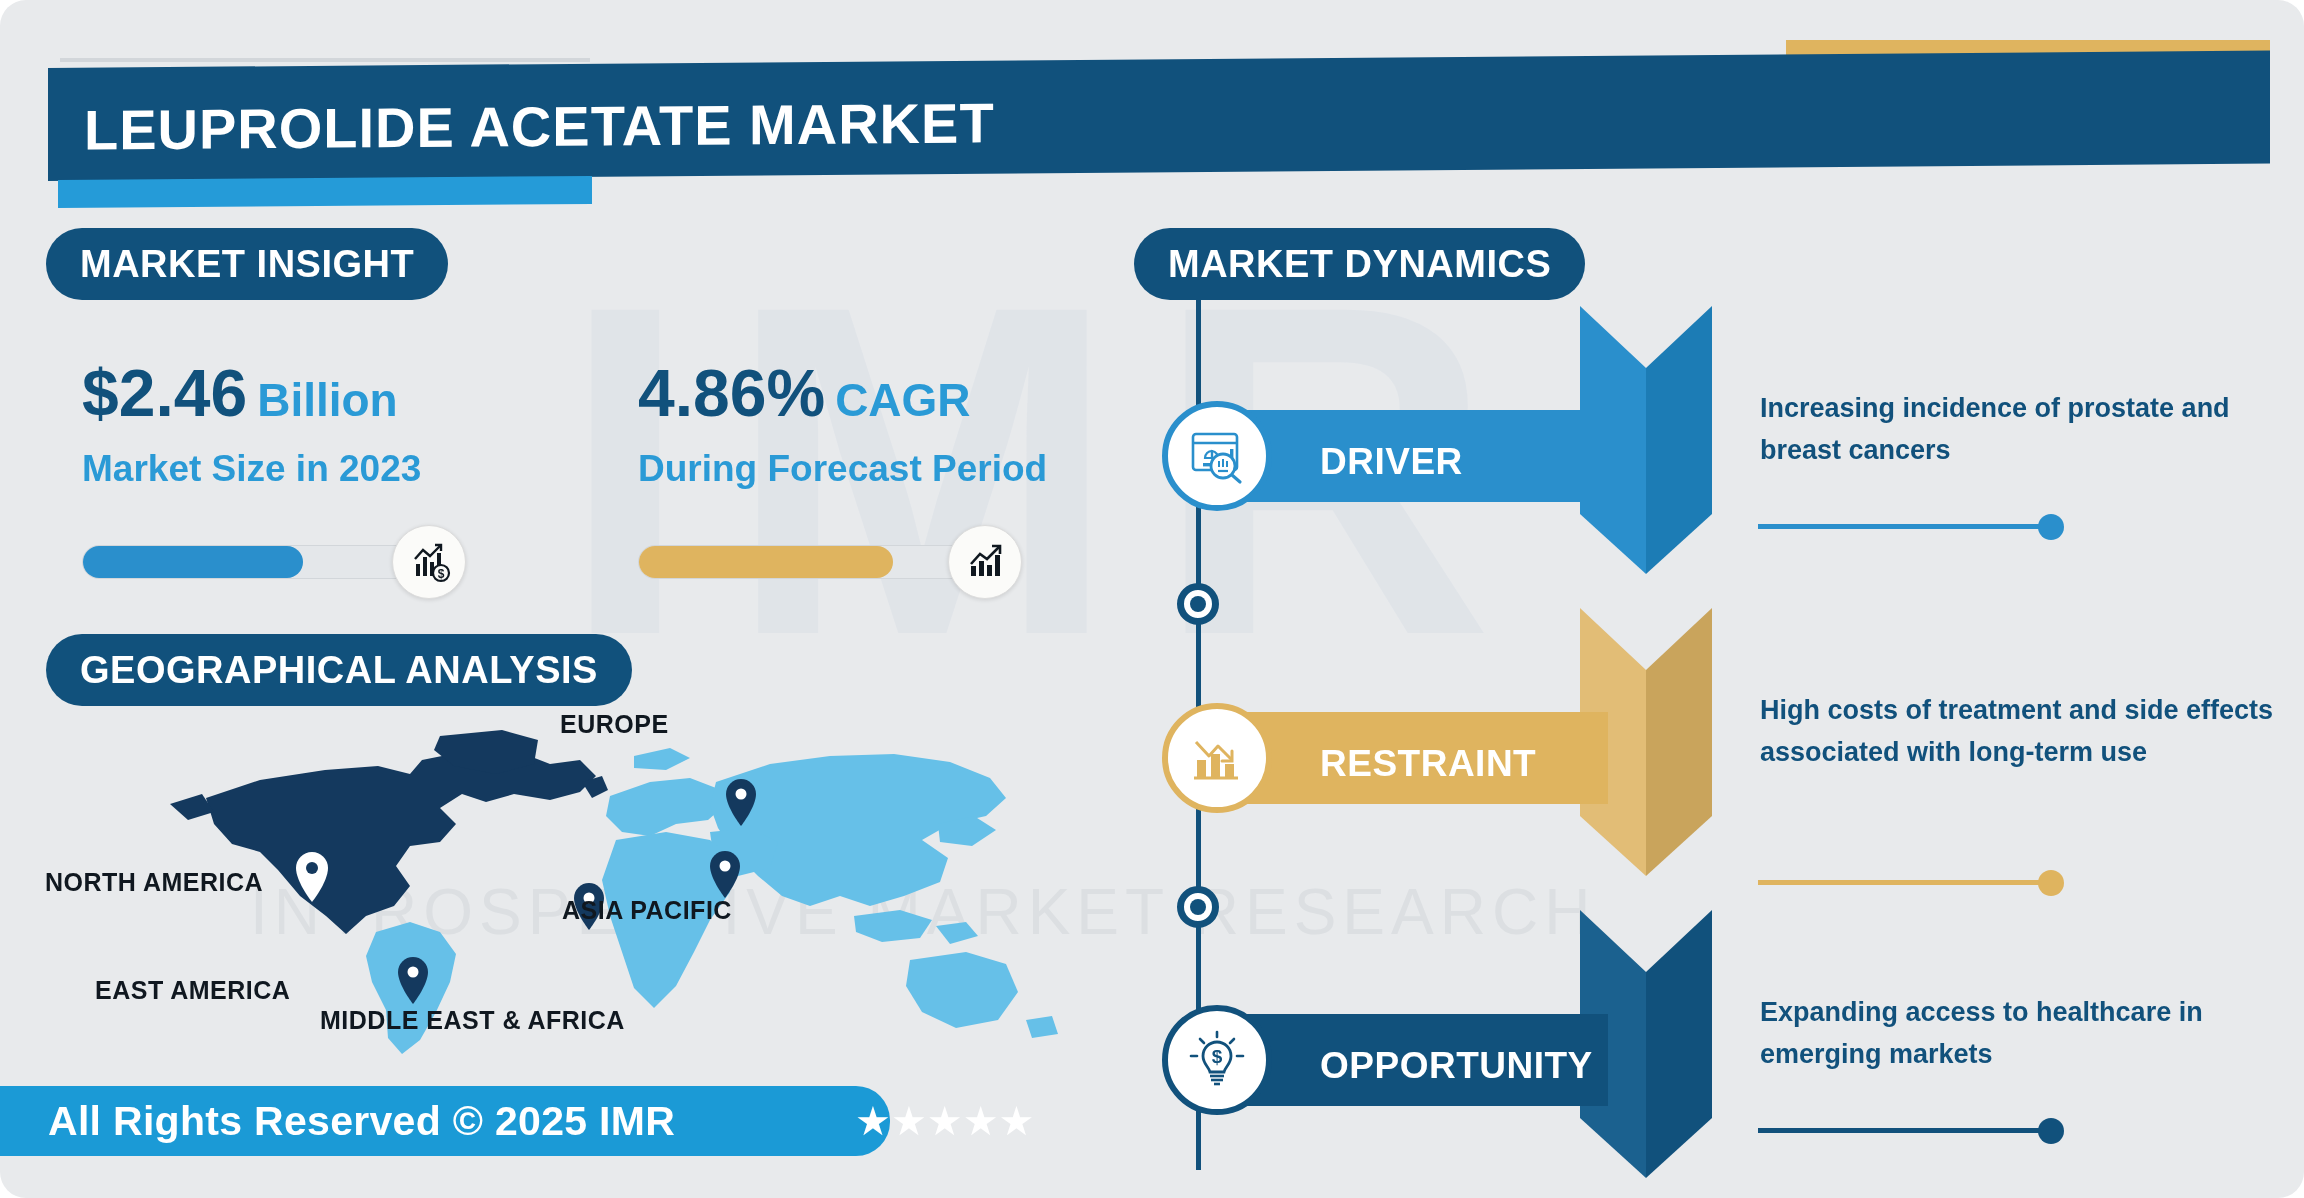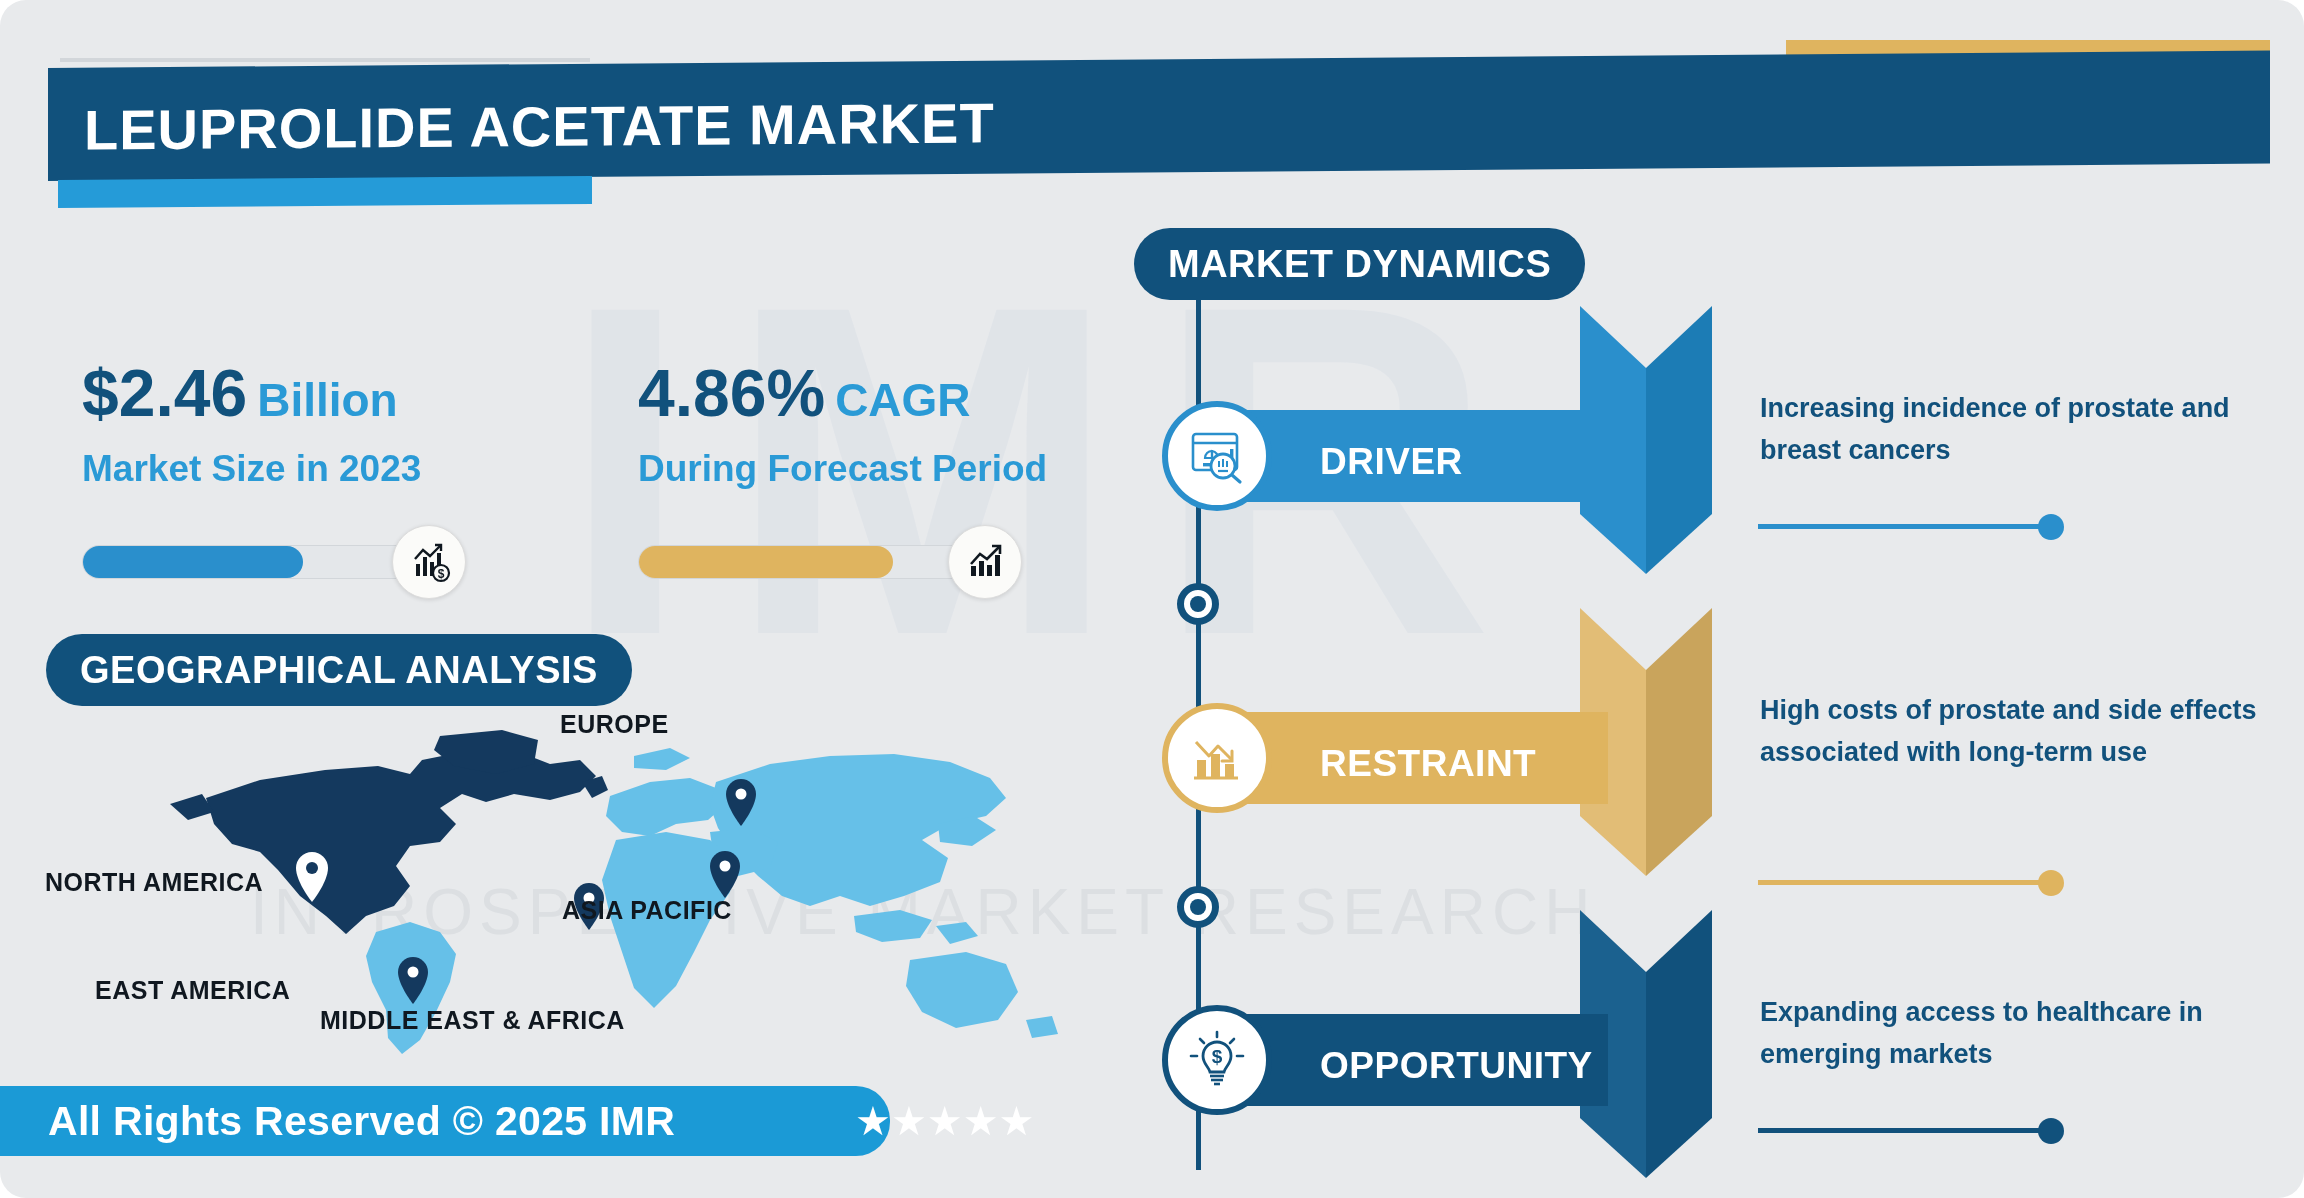--- a/index.html
+++ b/index.html
@@ -194,20 +194,21 @@
 
   <div class="wm-letters">IMR</div>
   <div class="wm-tagline">INTROSPECTIVE MARKET RESEARCH</div>
 
   <div class="hdr-gold"></div>
   <div class="hdr-thinline"></div>
   <div class="hdr-banner"></div>
   <div class="hdr-title">LEUPROLIDE ACETATE MARKET</div>
   <div class="hdr-blue"></div>
 
+  <div class="pill" id="pill-insight">MARKET INSIGHT</div>
 
   <div class="kpi" id="kpi-size">
     <div class="kpi-val">
       <span>$2.46</span><span class="unit">Billion</span>
     </div>
     <div class="kpi-sub">Market Size in 2023</div>
     <div class="kpi-bar-row">
       <div class="kpi-track">
         <div class="kpi-fill" id="fill-size"></div>
       </div>
@@ -379,21 +380,21 @@
       <svg width="64" height="64" viewBox="0 0 64 64">
         <rect x="12" y="34" width="9" height="18" fill="#dfb45f"></rect>
         <rect x="26" y="28" width="9" height="24" fill="#dfb45f"></rect>
         <rect x="40" y="38" width="9" height="14" fill="#dfb45f"></rect>
         <path d="M11 16 L24 30 L33 20 L47 34" stroke="#dfb45f" stroke-width="3" fill="none" stroke-linejoin="round"></path>
         <path d="M47 25 v10 h-10" stroke="#dfb45f" stroke-width="3" fill="none" stroke-linecap="round"></path>
         <line x1="9" y1="52" x2="53" y2="52" stroke="#dfb45f" stroke-width="3"></line>
       </svg>
     </div>
     <div class="md-bar-label">RESTRAINT</div>
-    <div class="md-desc">High costs of prostate and side effects associated with long-term use</div>
+    <div class="md-desc">High costs of treatment and side effects associated with long-term use</div>
     <div class="md-line" id="line-restraint"></div>
     <div class="md-dot" id="dot-restraint"></div>
   </div>
 
   <div class="md-row" id="row-opportunity">
     <svg class="ribbon" viewBox="0 0 132 300">
       <polygon points="0,0 66,62 66,268 0,208" fill="#1b618f"></polygon>
       <polygon points="132,0 66,62 66,268 132,208" fill="#11517c"></polygon>
     </svg>
     <div class="md-bar" style="background:#11517c;"></div>

